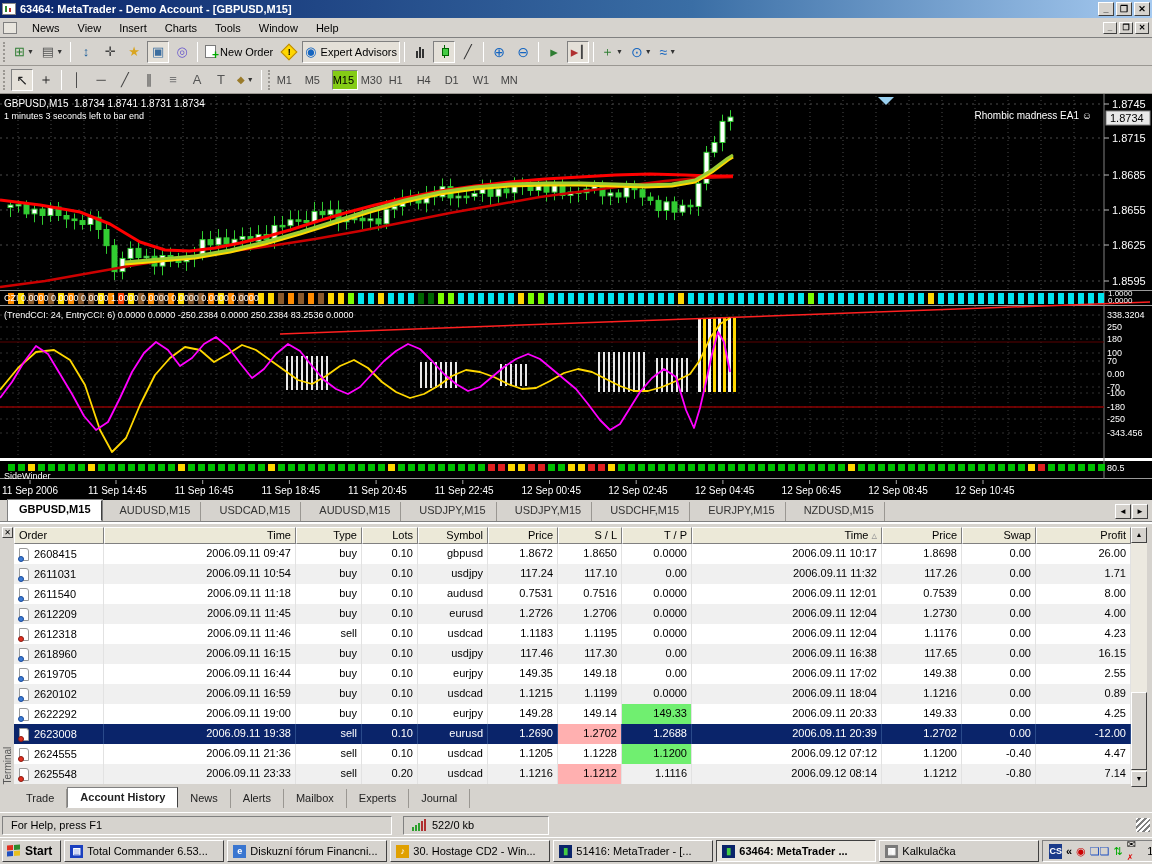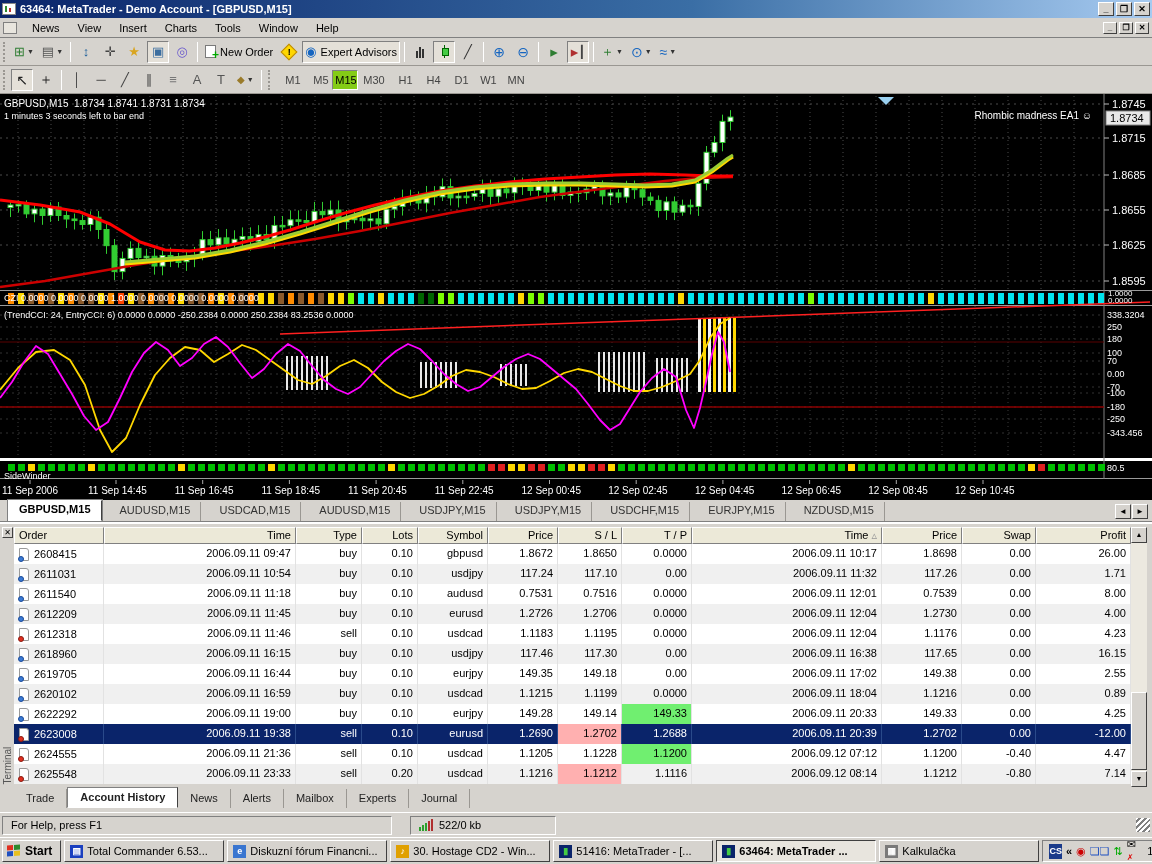--- a/index.html
+++ b/index.html
@@ -25,21 +25,21 @@
   .toolbar { position:absolute; left:0; width:1152px; height:28px; background:#d6d3ce;
     display:flex; align-items:center; border-bottom:1px solid #9a9792; }
   #toolbar1 { top:38px; } #toolbar2 { top:66px; }
   .grip { width:4px; height:20px; margin:0 3px; border-left:2px dotted #9a9792; }
   .tbtn { min-width:22px; height:22px; margin:0 1px; border:1px solid transparent; display:flex;
     align-items:center; justify-content:center; font-size:13px; padding:0 2px; white-space:nowrap; }
   .tbtn.pressed { border:1px solid; border-color:#808080 #fff #fff #808080; background:#e4e0d8; }
   .tbtn .dd { font-size:7px; margin-left:2px; color:#333; }
   .tbtn .lbl { font-size:11px; margin-left:4px; }
   .tsep { width:1px; height:20px; background:#9a9792; border-right:1px solid #fff; margin:0 3px; }
-  .tfbtn { min-width:26px; height:20px; margin:0 1px; border:1px solid transparent; text-align:right;
+  .tfbtn { min-width:26px; height:20px; margin:0 1px; border:1px solid transparent; text-align:left;
     line-height:18px; font-size:11px; color:#444; }
   .tfbtn.pressed { border:1px solid; border-color:#808080 #fff #fff #808080; background:#84cc16; color:#000; }
   .ic-doc { width:11px; height:13px; background:#fff; border:1px solid #7a7a7a; position:relative; }
   .ic-doc:after { content:"+"; position:absolute; right:-4px; bottom:-5px; color:#0a0; font-weight:bold; font-size:12px; }
   .ic-warn { width:12px; height:12px; background:#ffd700; transform:rotate(45deg); border:1px solid #b8860b;
     display:flex; align-items:center; justify-content:center; }
   .ic-warn span { transform:rotate(-45deg); font-weight:bold; font-size:9px; color:#000; }
   .ic-bars { display:flex; align-items:flex-end; gap:1px; height:13px; }
   .ic-bars i { width:2px; background:#333; display:block; }
   .ic-candle { width:7px; height:13px; position:relative; }
@@ -88,21 +88,21 @@
   .sbtn { position:absolute; left:0; width:16px; height:16px; background:#d6d3ce; border:1px solid;
     border-color:#fff #404040 #404040 #fff; font-size:7px; text-align:center; line-height:14px; }
   #sthumb { position:absolute; left:0; top:165px; width:16px; height:78px; background:#d6d3ce; border:1px solid;
     border-color:#fff #404040 #404040 #fff; }
   #term-tabs { position:absolute; left:14px; top:265px; width:1130px; height:22px; display:flex; align-items:flex-start; }
   .term-tab { height:19px; line-height:18px; padding:0 12px; color:#222; border-right:1px solid #9a9792; }
   .term-tab.active { background:#fff; border:1px solid; border-color:#808080 #404040 #fff #808080; font-weight:bold;
     height:21px; margin-top:-2px; }
   
   #statusbar { position:absolute; left:0; top:812px; width:1152px; height:25px; background:#d6d3ce;
-    border-top:1px solid #fff; display:flex; align-items:center; padding:2px 2px; gap:18px; }
+    border-top:1px solid #fff; display:flex; align-items:center; padding:2px 2px; gap:11px; }
   .scell { height:19px; line-height:17px; border:1px solid; border-color:#808080 #fff #fff #808080; padding:0 8px; }
   #sb-help { width:390px; } #sb-profile { width:592px; padding-left:45px; }
   #sb-net { width:146px; display:flex; align-items:center; gap:6px; }
   .netbars { display:flex; align-items:flex-end; gap:1px; height:12px; }
   .netbars i { width:2px; display:block; }
   #sb-grip { margin-left:auto; width:14px; height:14px;
     background:repeating-linear-gradient(135deg,#fff 0 2px,#808080 2px 4px); }
   
   #taskbar { position:absolute; left:0; top:837px; width:1152px; height:27px; background:#d6d3ce;
     border-top:1px solid #fff; display:flex; align-items:center; padding:2px 2px; gap:3px; }

